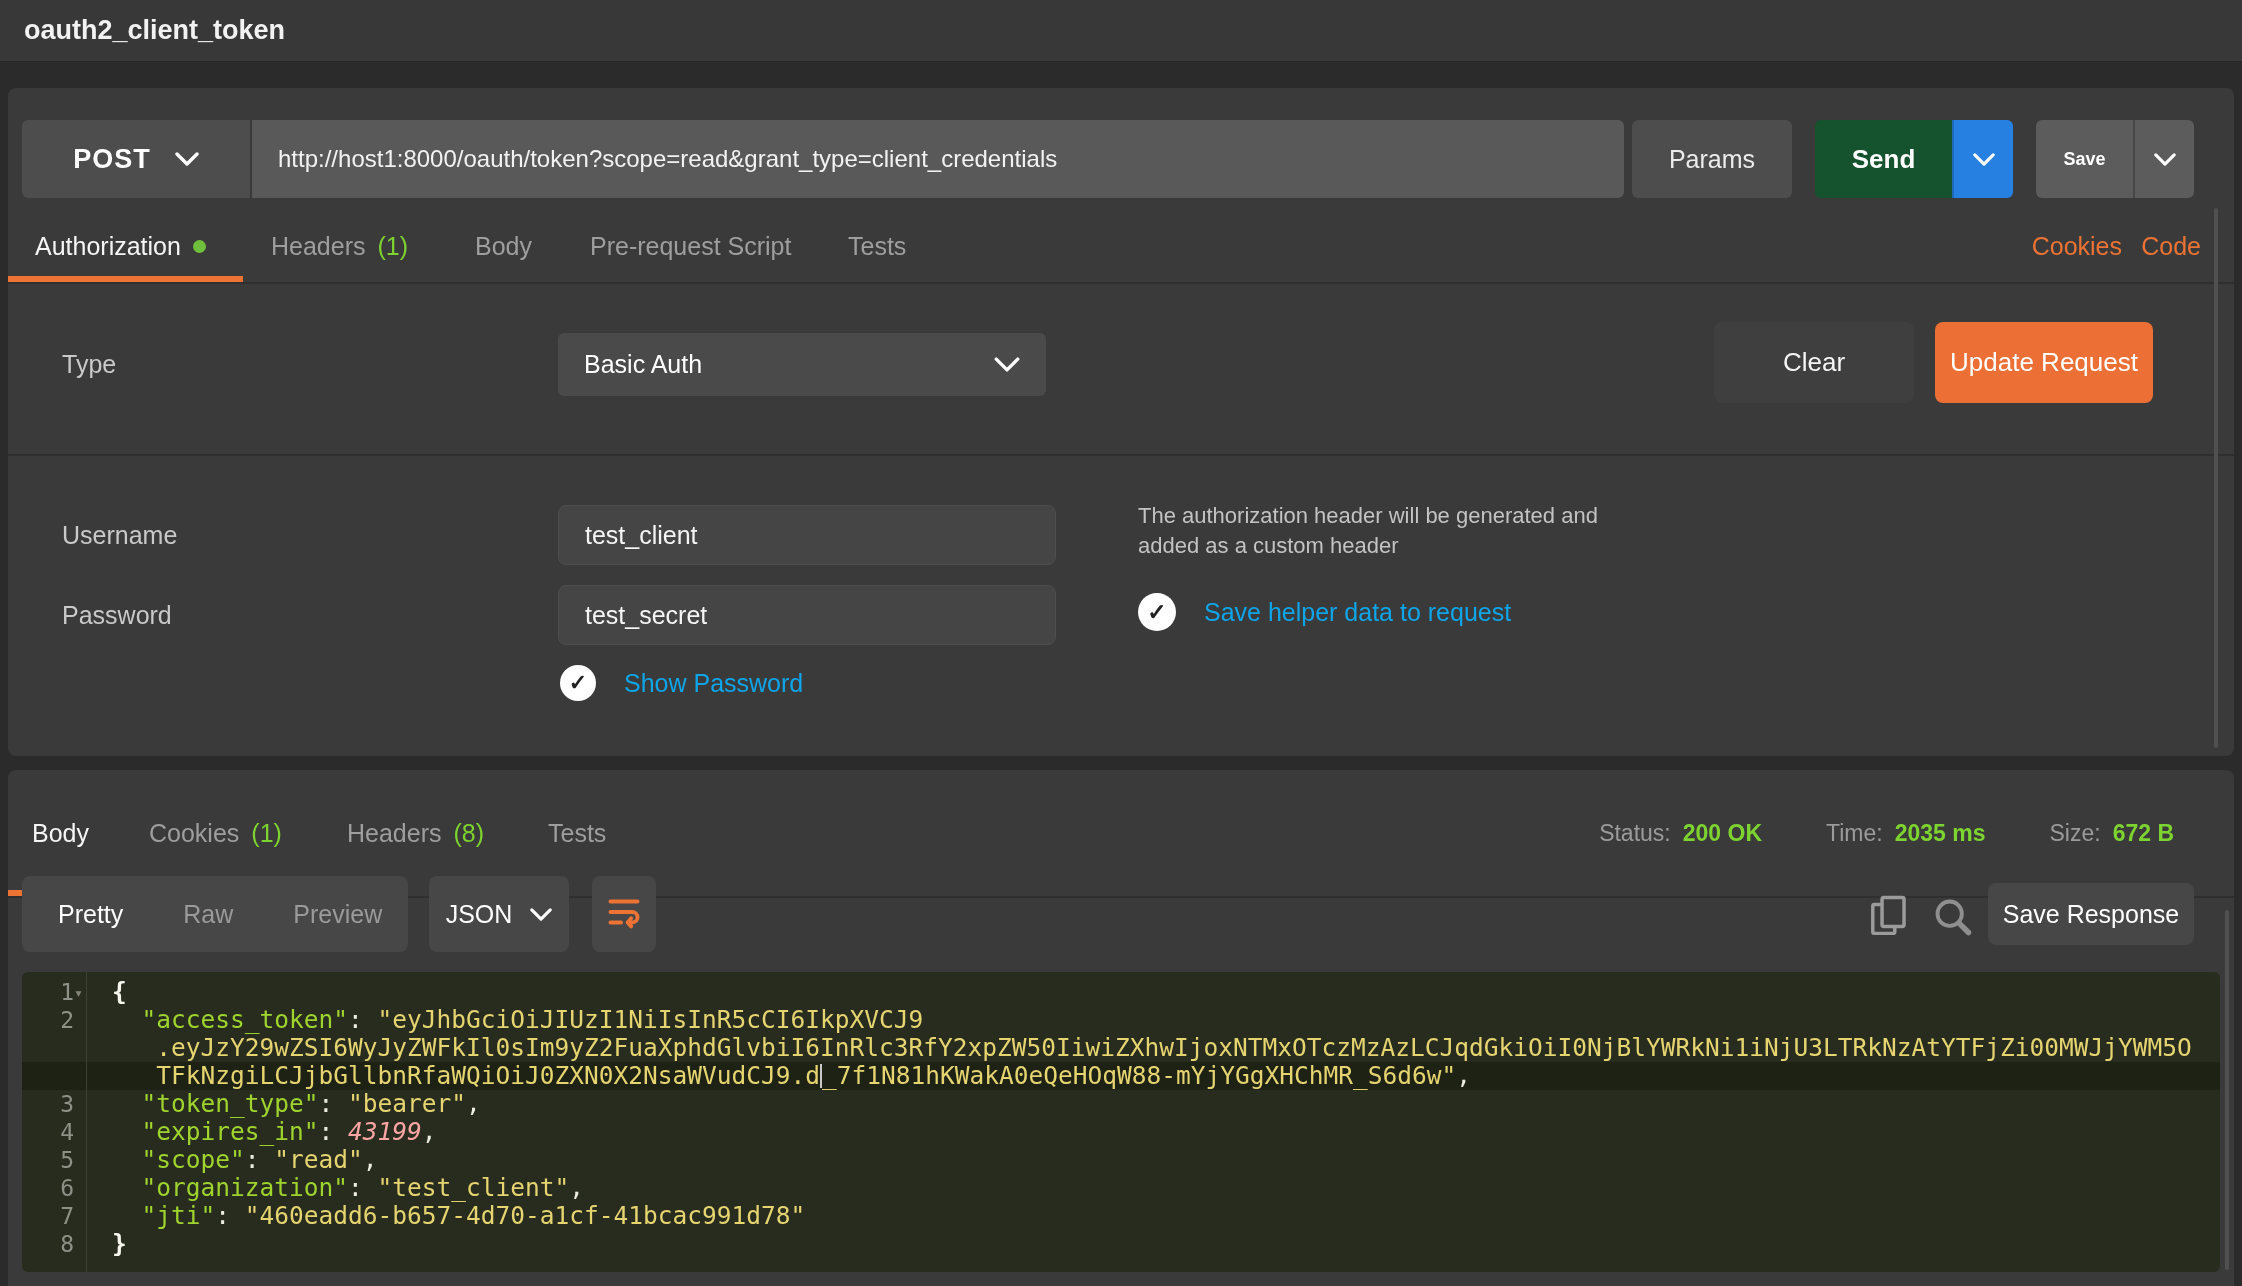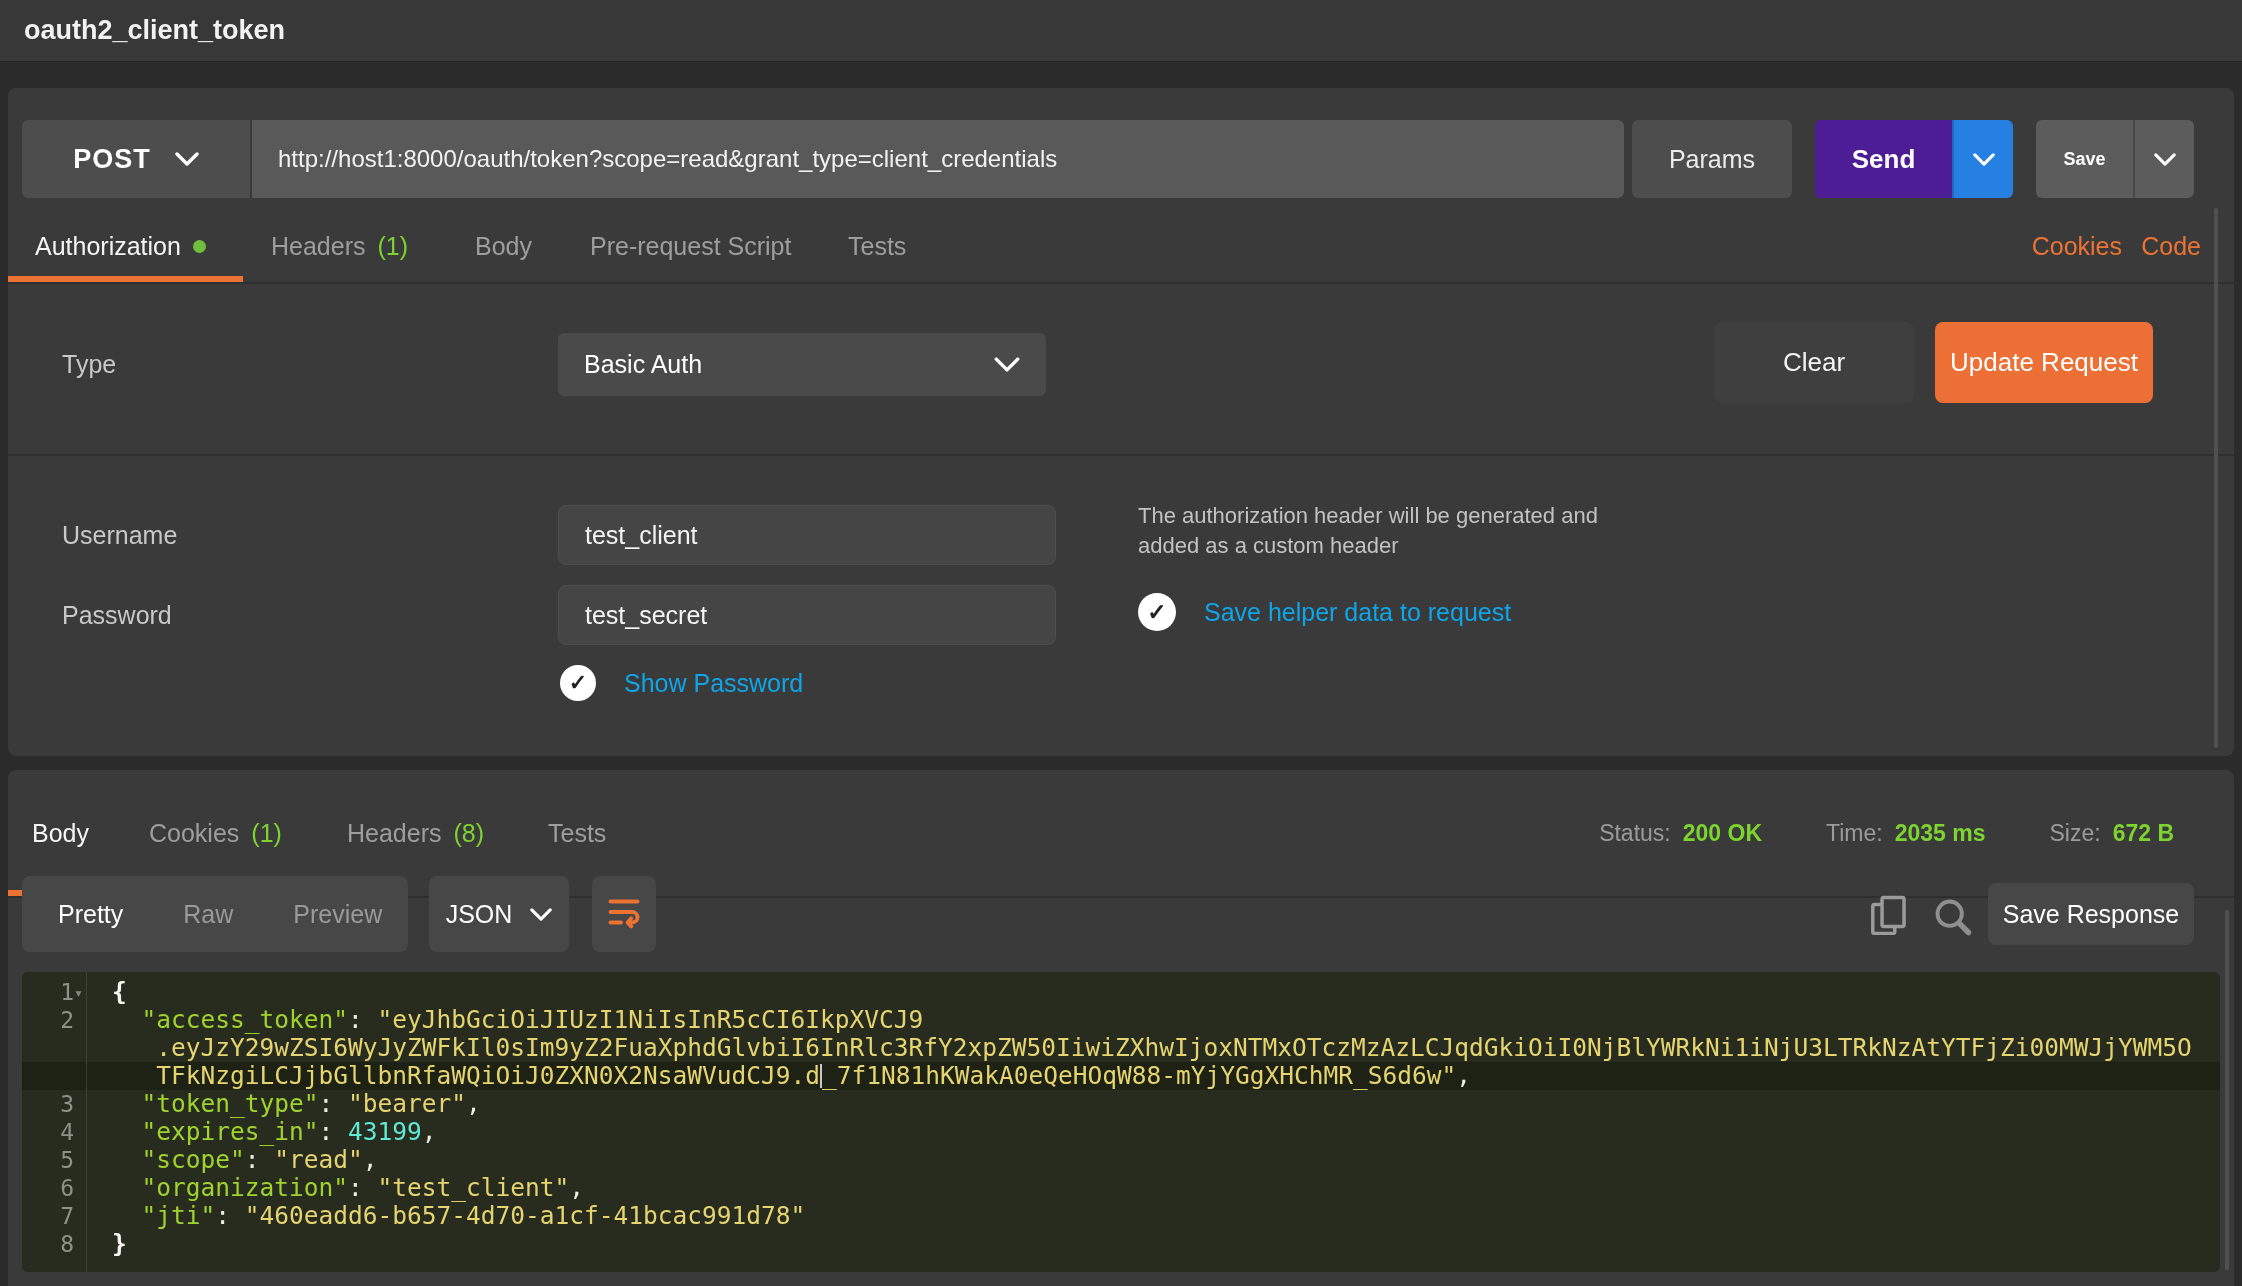--- a/index.html
+++ b/index.html
@@ -17,21 +17,21 @@
   .builder { left:8px; top:88px; width:2226px; height:668px; }
   .responsep { left:8px; top:770px; width:2226px; height:516px; border-bottom-left-radius:0; border-bottom-right-radius:0; }
 
   
   .method-box { left:14px; top:32px; width:228px; height:78px; background:#4d4d4d; border-radius:6px 0 0 6px; display:flex; align-items:center; justify-content:center; gap:24px; cursor:pointer; }
   .method-box .m { color:#ffffff; font-size:27px; font-weight:bold; letter-spacing:1px; }
   .url-box { left:244px; top:32px; width:1372px; height:78px; background:#595959; border-radius:0 6px 6px 0; }
   .url-box input { width:100%; height:100%; background:transparent; border:none; outline:none; color:#f2f2f2; font-size:24px; padding:0 26px; font-family:"Liberation Sans", sans-serif; }
   .params-btn { left:1624px; top:32px; width:160px; height:78px; background:#4d4d4d; border-radius:6px; display:flex; align-items:center; justify-content:center; color:#ececec; font-size:25px; cursor:pointer; }
   .send-group { left:1807px; top:32px; width:198px; height:78px; border-radius:6px; overflow:hidden; display:flex; }
-  .send-main { width:137px; background:#4c1d95; color:#fff; font-size:26px; font-weight:bold; display:flex; align-items:center; justify-content:center; cursor:pointer; }
+  .send-main { width:137px; background:#14532d; color:#fff; font-size:26px; font-weight:bold; display:flex; align-items:center; justify-content:center; cursor:pointer; }
   .send-caret { width:61px; background:#2680e2; border-left:2px solid rgba(0,0,0,0.18); display:flex; align-items:center; justify-content:center; cursor:pointer; }
   .save-group { left:2028px; top:32px; width:158px; height:78px; border-radius:6px; overflow:hidden; display:flex; }
   .save-main { width:97px; background:#5c5c5c; color:#fff; font-size:18px; font-weight:bold; display:flex; align-items:center; justify-content:center; cursor:pointer; }
   .save-caret { width:61px; background:#5c5c5c; border-left:2px solid rgba(0,0,0,0.22); display:flex; align-items:center; justify-content:center; cursor:pointer; }
 
   
   .req-tabs { left:0; top:122px; width:2226px; height:72px; }
   .tab { position:absolute; top:0; height:72px; display:flex; align-items:center; gap:12px; font-size:25px; color:#9e9e9e; cursor:pointer; }
   .tab.active { color:#f5f5f5; }
   .tab .count { color:#7dd32f; }
@@ -75,21 +75,21 @@
   
   .editor { left:14px; top:202px; width:2198px; height:300px; background:#282c1e; border-radius:6px; overflow:hidden; padding-top:6px; font-family:"DejaVu Sans Mono", monospace; font-size:24.5px; }
   .gutter-line { position:absolute; left:78px; top:202px; width:1px; height:300px; background:#3e4134; }
   .code-row { display:flex; height:28px; line-height:28px; }
   .code-row.active { background:#1e2215; }
   .gutter-cell { width:64px; flex:0 0 64px; text-align:right; padding-right:12px; color:#8f9087; position:relative; font-size:23px; }
   .fold-caret { position:absolute; left:52px; top:1px; color:#84847a; font-size:15px; }
   .code-cell { white-space:pre; padding-left:26px; color:#ececdf; }
   .tk-key { color:#9fd42e; }
   .tk-str { color:#e5d470; }
-  .tk-num { color:#5eead4; }
+  .tk-num { color:#fca5a5;font-style:italic; }
   .tk-punc { color:#ececdf; }
   .tk-brace { color:#f6f6ef; font-weight:bold; }
   .tk-ind { }
   .tk-cursor { display:inline-block; width:2px; height:24px; background:#c9c9c9; vertical-align:-4px; }
 
   svg.chev { display:block; }
 </style>
 </head>
 <body>
 

